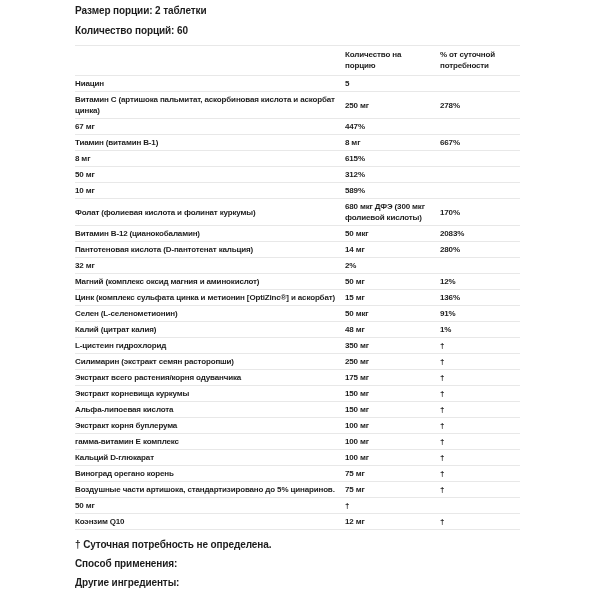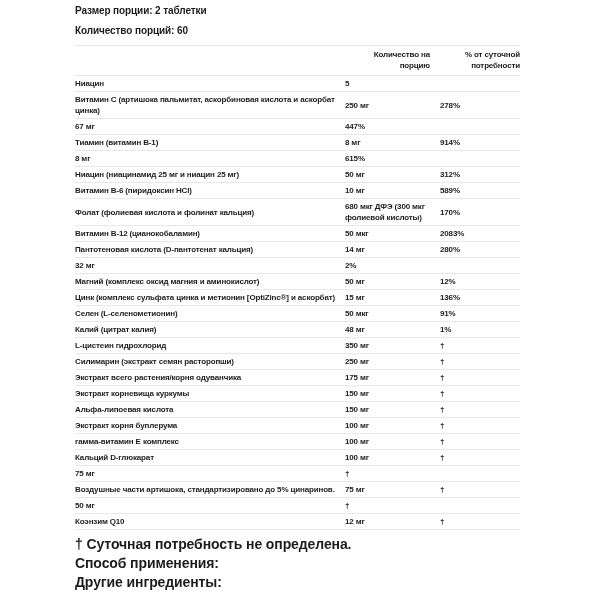--- a/index.html
+++ b/index.html
@@ -43,24 +43,23 @@
     line-height: 11px;
     padding: 2px 10px 2px 0;
   }
   .cell.percent {
     padding-right: 0;
   }
   .thead .cell {
     align-self: start;
     padding-top: 3px;
     padding-bottom: 4px;
-    text-align: right;
   }
   .footnote {
-    font-size: 14px;
+    font-size: 10px;
     letter-spacing: -0.1px;
     line-height: 11px;
     margin-top: 8px;
     width: 445px;
   }
   .footnote.first {
     margin-top: 9px;
   }
 </style>
 </head>
@@ -92,42 +91,40 @@
   </div>
 
   <div class="row">
     <div class="cell amount">67 мг</div>
     <div class="cell percent">447%</div>
   </div>
 
   <div class="row">
     <div class="cell label">Тиамин (витамин B-1)</div>
     <div class="cell amount">8 мг</div>
-    <div class="cell percent">914%</div>
+    <div class="cell percent">667%</div>
   </div>
 
   <div class="row">
     <div class="cell amount">8 мг</div>
     <div class="cell percent">615%</div>
   </div>
 
   <div class="row">
-    <div class="cell label">Ниацин (ниацинамид 25 мг и ниацин 25 мг)</div>
     <div class="cell amount">50 мг</div>
     <div class="cell percent">312%</div>
   </div>
 
   <div class="row">
-    <div class="cell label">Витамин B-6 (пиридоксин HCl)</div>
     <div class="cell amount">10 мг</div>
     <div class="cell percent">589%</div>
   </div>
 
   <div class="row">
-    <div class="cell label">Фолат (фолиевая кислота и фолинат кальция)</div>
+    <div class="cell label">Фолат (фолиевая кислота и фолинат куркумы)</div>
     <div class="cell amount">680 мкг ДФЭ (300 мкг фолиевой кислоты)</div>
     <div class="cell percent">170%</div>
   </div>
 
   <div class="row">
     <div class="cell label">Витамин B-12 (цианокобаламин)</div>
     <div class="cell amount">50 мкг</div>
     <div class="cell percent">2083%</div>
   </div>
 
@@ -208,20 +205,21 @@
     <div class="cell percent">†</div>
   </div>
 
   <div class="row">
     <div class="cell label">Кальций D-глюкарат</div>
     <div class="cell amount">100 мг</div>
     <div class="cell percent">†</div>
   </div>
 
   <div class="row">
+    <div class="cell label">Виноград орегано корень</div>
     <div class="cell amount">75 мг</div>
     <div class="cell percent">†</div>
   </div>
 
   <div class="row">
     <div class="cell label">Воздушные части артишока, стандартизировано до 5% цинаринов.</div>
     <div class="cell amount">75 мг</div>
     <div class="cell percent">†</div>
   </div>
 

